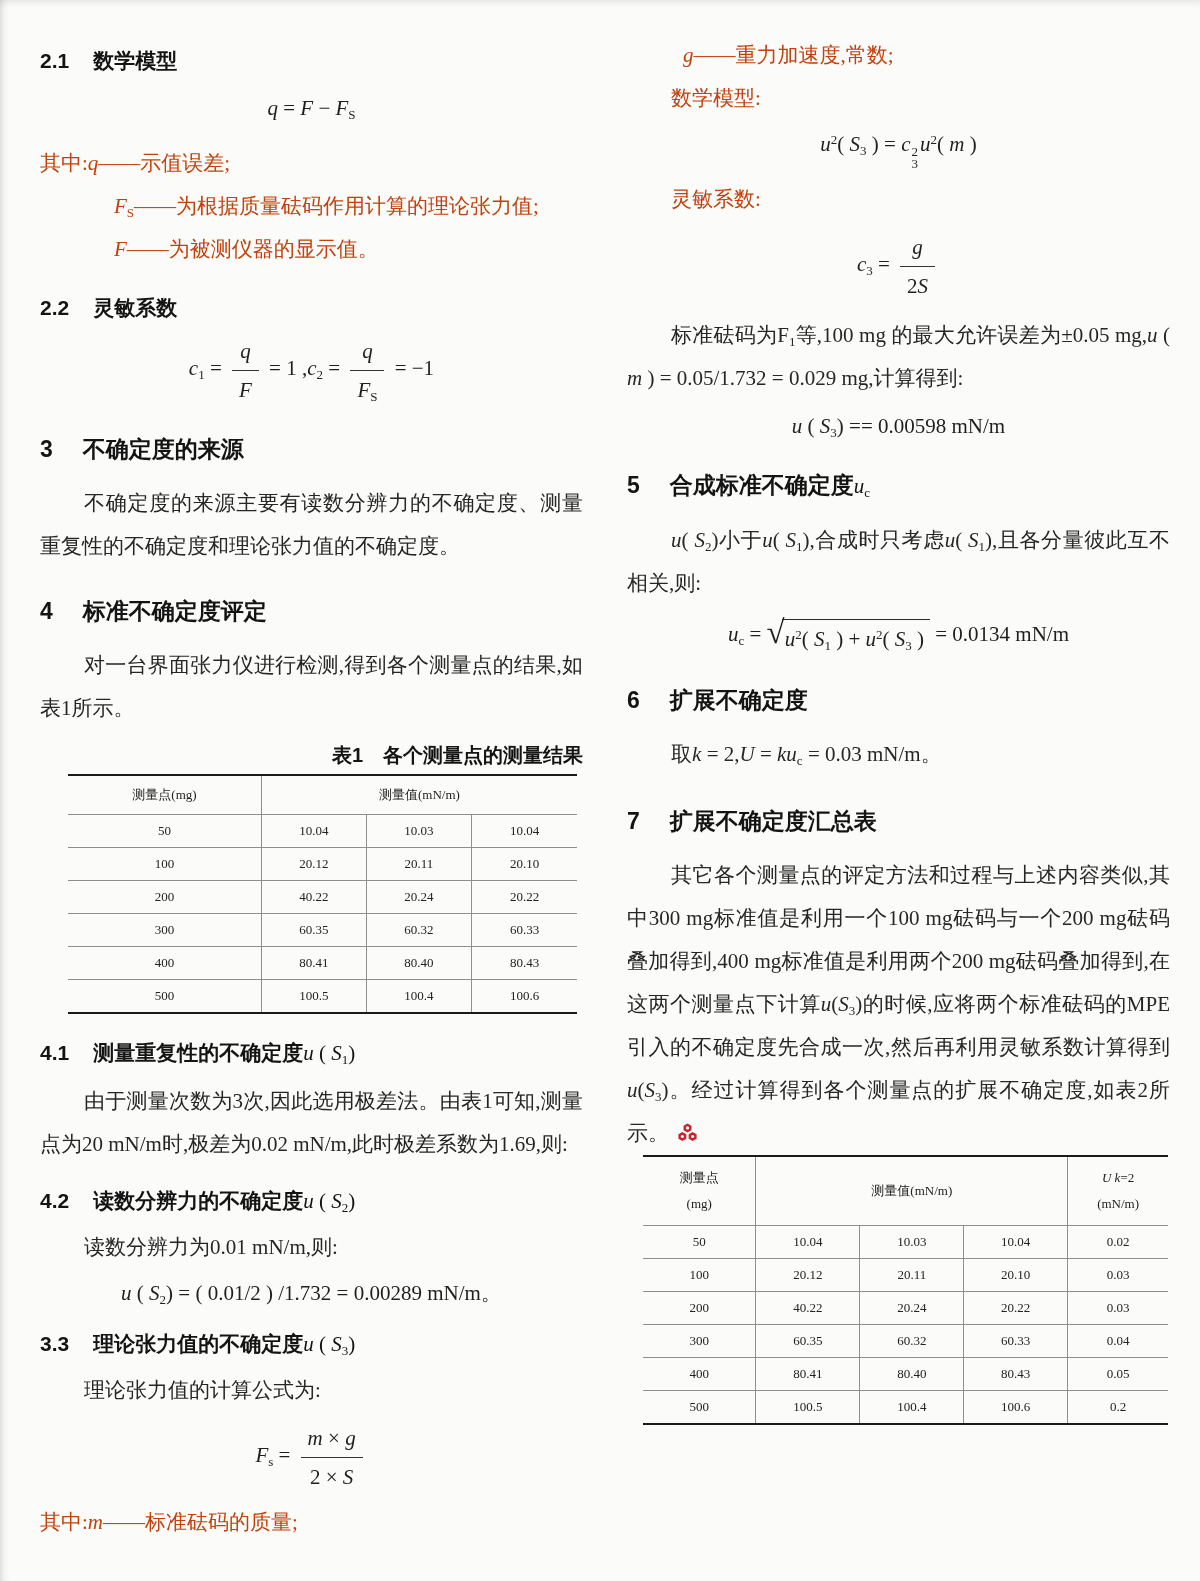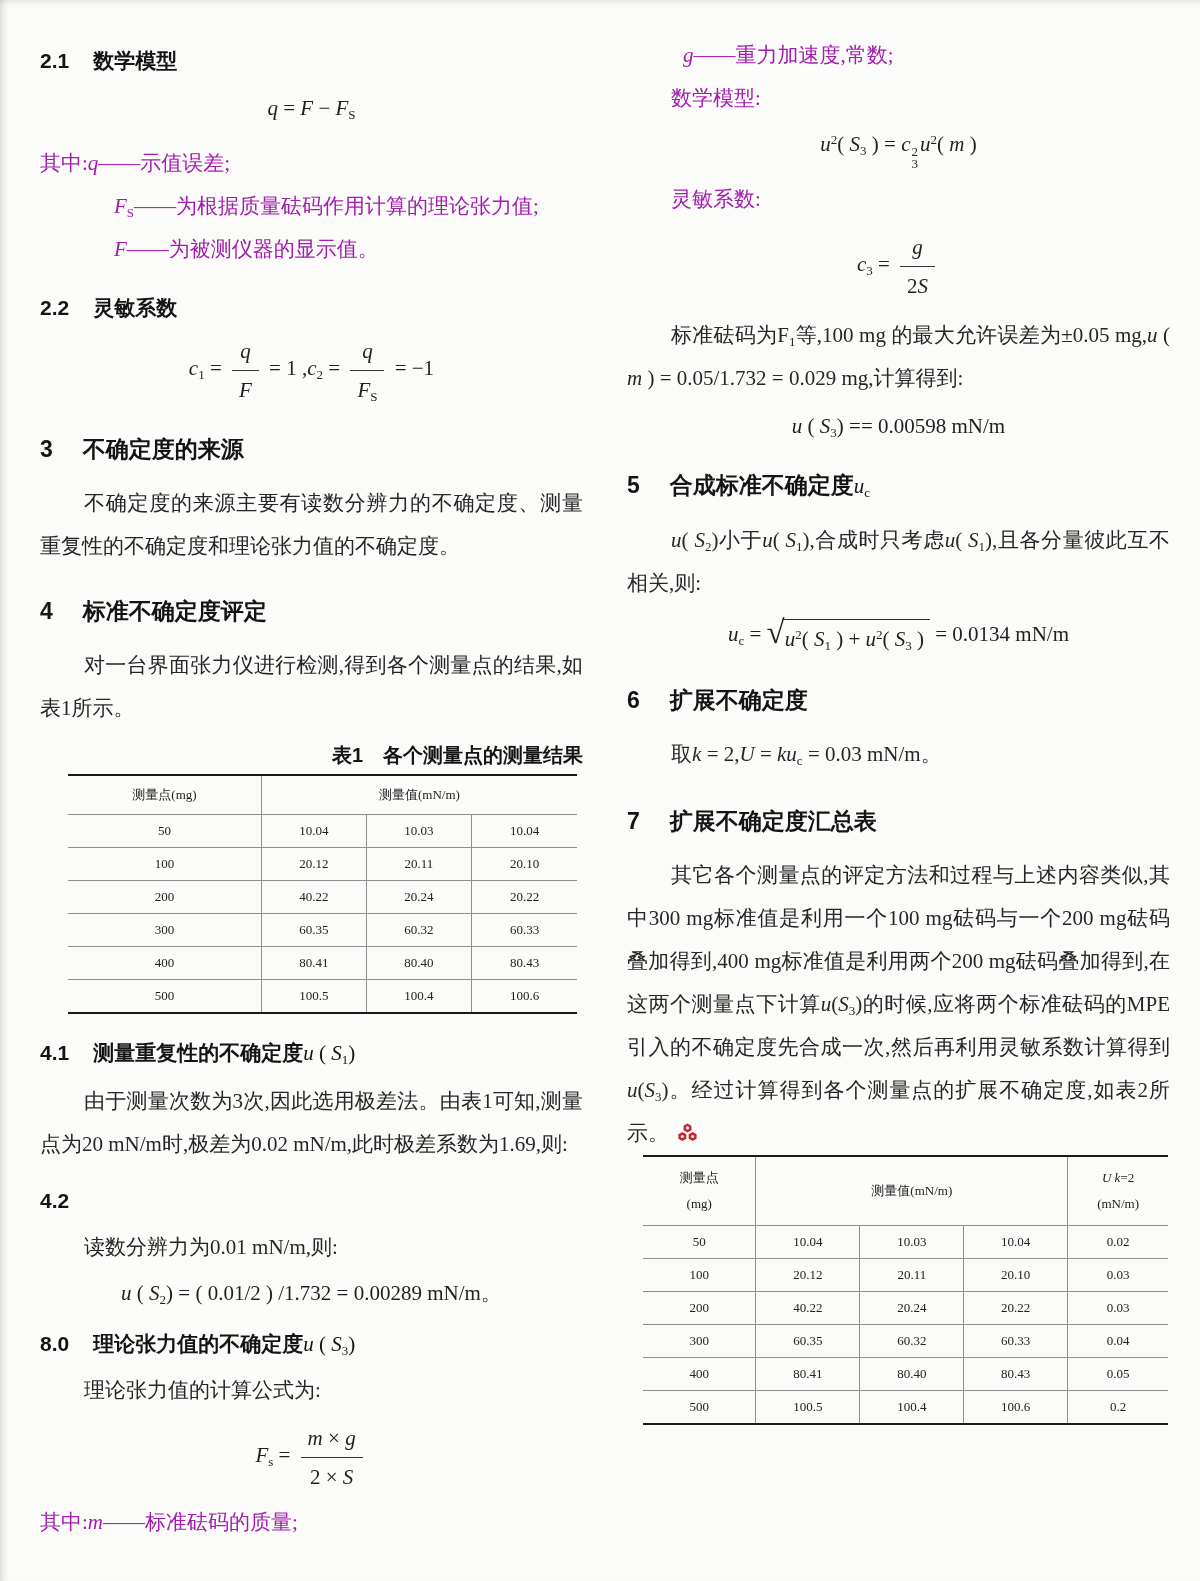--- a/index.html
+++ b/index.html
@@ -12,21 +12,21 @@
   
   .h-l1,.h-l2{display:flex;align-items:baseline;font-family:"Liberation Sans","DejaVu Sans",sans-serif;font-weight:bold;color:#141414}
   .h-l1{font-size:23px;line-height:34px}
   .h-l2{font-size:21px;line-height:30px}
   .h-l1 .no{margin-right:30px}
   .h-l2 .no{margin-right:24px}
   .mt{font-family:"Liberation Serif","DejaVu Serif",serif;font-weight:normal;font-size:21px}
   
   .para{font-size:21px;line-height:43px;text-align:justify;color:#262626}
   .ind{text-indent:2.1em}
-  .defline{font-size:21px;line-height:43px;color:#a21caf}
+  .defline{font-size:21px;line-height:43px;color:#c2410c}
   .defpad-l{padding-left:74px}
   .defpad-r{padding-left:56px}
   
   .formula{text-align:center;font-size:21px;line-height:32px;color:#1f1f1f}
   .frac{display:inline-flex;flex-direction:column;vertical-align:middle;text-align:center;margin:0 5px}
   .frac .num{border-bottom:1.5px solid #333;padding:0 7px 3px}
   .frac .den{padding:3px 7px 0}
   sub,sup{font-size:13px;line-height:0}
   sub{vertical-align:-4px}
   sup{vertical-align:7px}
@@ -140,26 +140,27 @@
     </table>
 
     <div class="h-l2" style="margin:24px 0 12px">
       <span class="no">4.1</span>
       <span>测量重复性的不确定度<span class="mt"><i>u</i> ( <i>S</i><sub>1</sub>)</span></span>
     </div>
     <p class="para ind">由于测量次数为3次,因此选用极差法。由表1可知,测量点为20 mN/m时,极差为0.02 mN/m,此时极差系数为1.69,则:</p>
 
     <div class="h-l2" style="margin:20px 0 10px">
       <span class="no">4.2</span>
+      <span>读数分辨力的不确定度<span class="mt"><i>u</i> ( <i>S</i><sub>2</sub>)</span></span>
     </div>
     <p class="para ind">读数分辨力为0.01 mN/m,则:</p>
     <div class="formula" style="margin:8px 0"><i>u</i> ( <i>S</i><sub>2</sub>) = ( 0.01/2 ) /1.732 = 0.00289 mN/m。</div>
 
     <div class="h-l2" style="margin:20px 0 10px">
-      <span class="no">8.0</span>
+      <span class="no">3.3</span>
       <span>理论张力值的不确定度<span class="mt"><i>u</i> ( <i>S</i><sub>3</sub>)</span></span>
     </div>
     <p class="para ind">理论张力值的计算公式为:</p>
     <div class="formula" style="margin:10px 0 8px"><i>F</i><sub>s</sub> = <span class="frac">
           <span class="num"><i>m</i> × <i>g</i></span>
           <span class="den">2 × <i>S</i></span>
         </span></div>
     <div class="defline">其中:<i>m</i>——标准砝码的质量;</div>
 
   </section>

